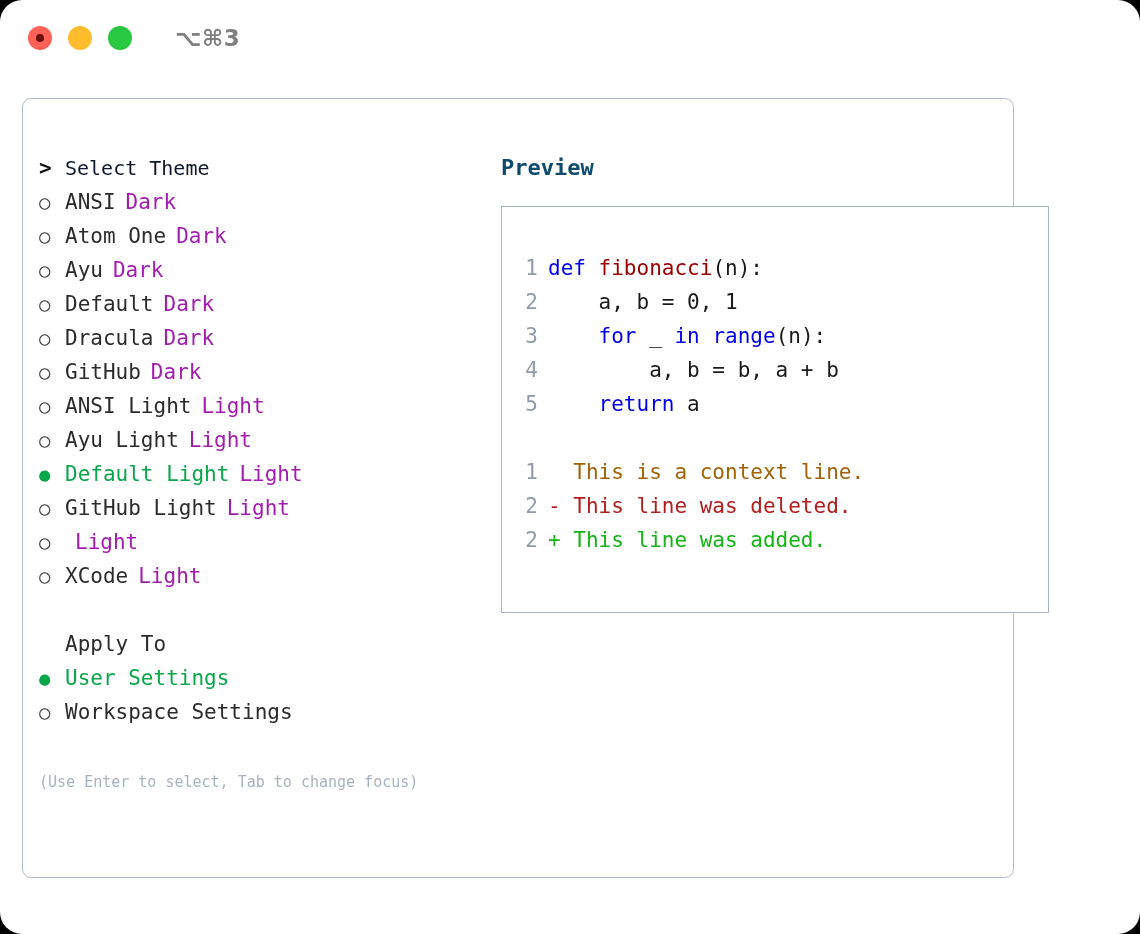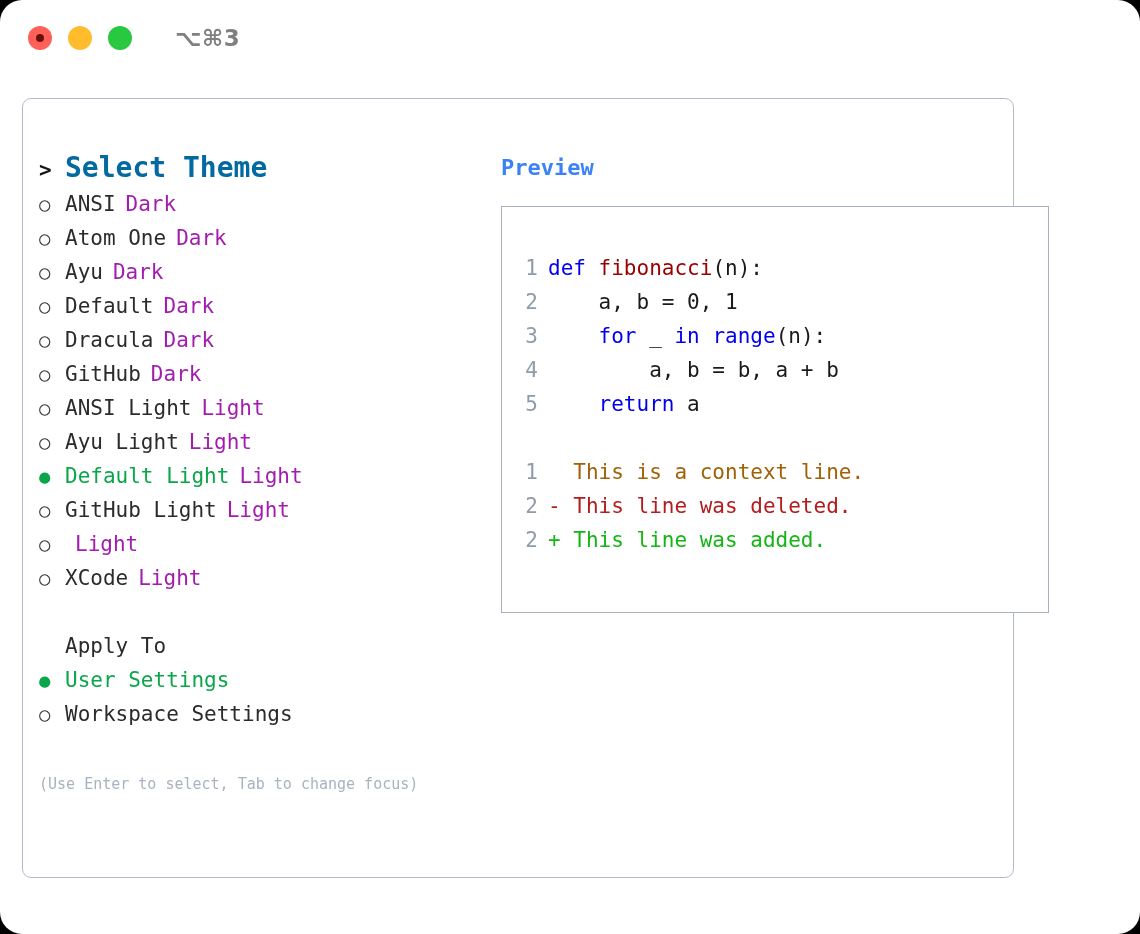--- a/index.html
+++ b/index.html
@@ -90,23 +90,23 @@
   }
 
   
   #left-col {
     position: absolute;
     left: 16px;
     top: 52px;
     width: 460px;
   }
   .hdr {
-    font-size: 28px;
-    font-weight: bold;
-    color: #0369a1;
+    font-size: 20px;
+    font-weight: normal;
+    color: #0f172a;
     line-height: 34px;
     white-space: pre;
   }
   .row {
     display: flex;
     align-items: baseline;
     line-height: 34px;
     font-size: 21px;
     white-space: pre;
   }
@@ -155,21 +155,21 @@
   
   #right-col {
     position: absolute;
     left: 478px;
     top: 52px;
     width: 500px;
   }
   #preview-title {
     font-size: 22px;
     font-weight: bold;
-    color: #3b82f6;
+    color: #0c4a6e;
     line-height: 34px;
     white-space: pre;
   }
   #preview-box {
     margin-top: 21px;
     width: 548px;
     height: 407px;
     border: 1.5px solid #a8b2c0;
     box-sizing: border-box;
     background: #ffffff;

